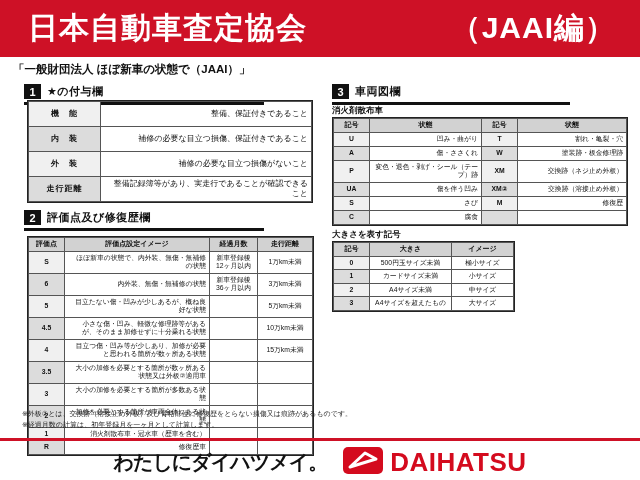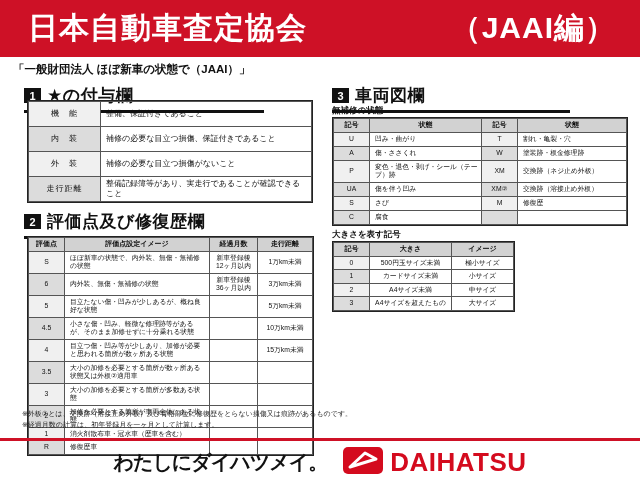--- a/index.html
+++ b/index.html
@@ -14,32 +14,32 @@
   }
   .banner .title, .banner .edition {
     color:#fff; font-weight:900; font-size:30px; letter-spacing:1px; white-space:nowrap;
   }
   .subtitle { position:absolute; left:13px; top:62px; font-size:11.5px; font-weight:bold; }
 
   .sec-header { position:absolute; display:flex; align-items:center; gap:6px;
     border-bottom:3px solid #111; padding-bottom:3px; }
   .sec-num { background:#111; color:#fff; font-weight:bold; font-size:11px;
     width:17px; height:15px; display:flex; align-items:center; justify-content:center; }
-  .sec-title { font-size:17px; font-weight:bold; letter-spacing:0.5px; }
+  .sec-title { font-size:11px; font-weight:bold; letter-spacing:0.5px; }
   #sec1-header { left:24px; top:84px; width:240px; }
   #sec2-header { left:24px; top:210px; width:240px; }
   #sec3-header { left:332px; top:84px; width:238px; }
 
   table { border-collapse:collapse; table-layout:fixed; }
   td,th { border:1px solid #555; font-size:7px; line-height:1.25; padding:2px 3px;
     overflow:hidden; vertical-align:middle; }
   th { background:#d2d2d2; font-weight:bold; text-align:center; }
-  .lbl { background:#f0f0f0; text-align:center; font-weight:normal;margin-left:16px; }
+  .lbl { background:#f0f0f0; text-align:center; font-weight:bold;margin-left:16px; }
   tr.alt .lbl { background:#dcdcdc; }
-  .desc { text-align:left; padding-left:5px; }
+  .desc { text-align:right; padding-left:5px; }
   .ctr { text-align:center; }
   .outer { position:absolute; border:1.5px solid #222; }
 
   #table1 { left:27px; top:100px; }
   #table1 table { width:284px; }
   #table1 td { height:25px; font-size:8px; }
   #table1 .lbl { width:72px; letter-spacing:1px; }
 
   #table2 { left:27px; top:236px; }
   #table2 table { width:284px; }
@@ -188,21 +188,21 @@
     </tr>
   </tbody>
     </table>
 </div>
 
 <div class="sec-header" id="sec3-header">
   <div class="sec-num">3</div>
   <div class="sec-title">車両図欄</div>
 </div>
 
-<div class="mini-label" id="symbols-label">無補修の状態</div>
+<div class="mini-label" id="symbols-label">消火剤散布車</div>
 
 <div class="outer" id="table3">
   <table>
     <tbody>
         <tr>
       <th class="s0">記号</th>
       <th class="s1">状態</th>
       <th class="s2">記号</th>
       <th class="s3">状態</th>
     </tr>

